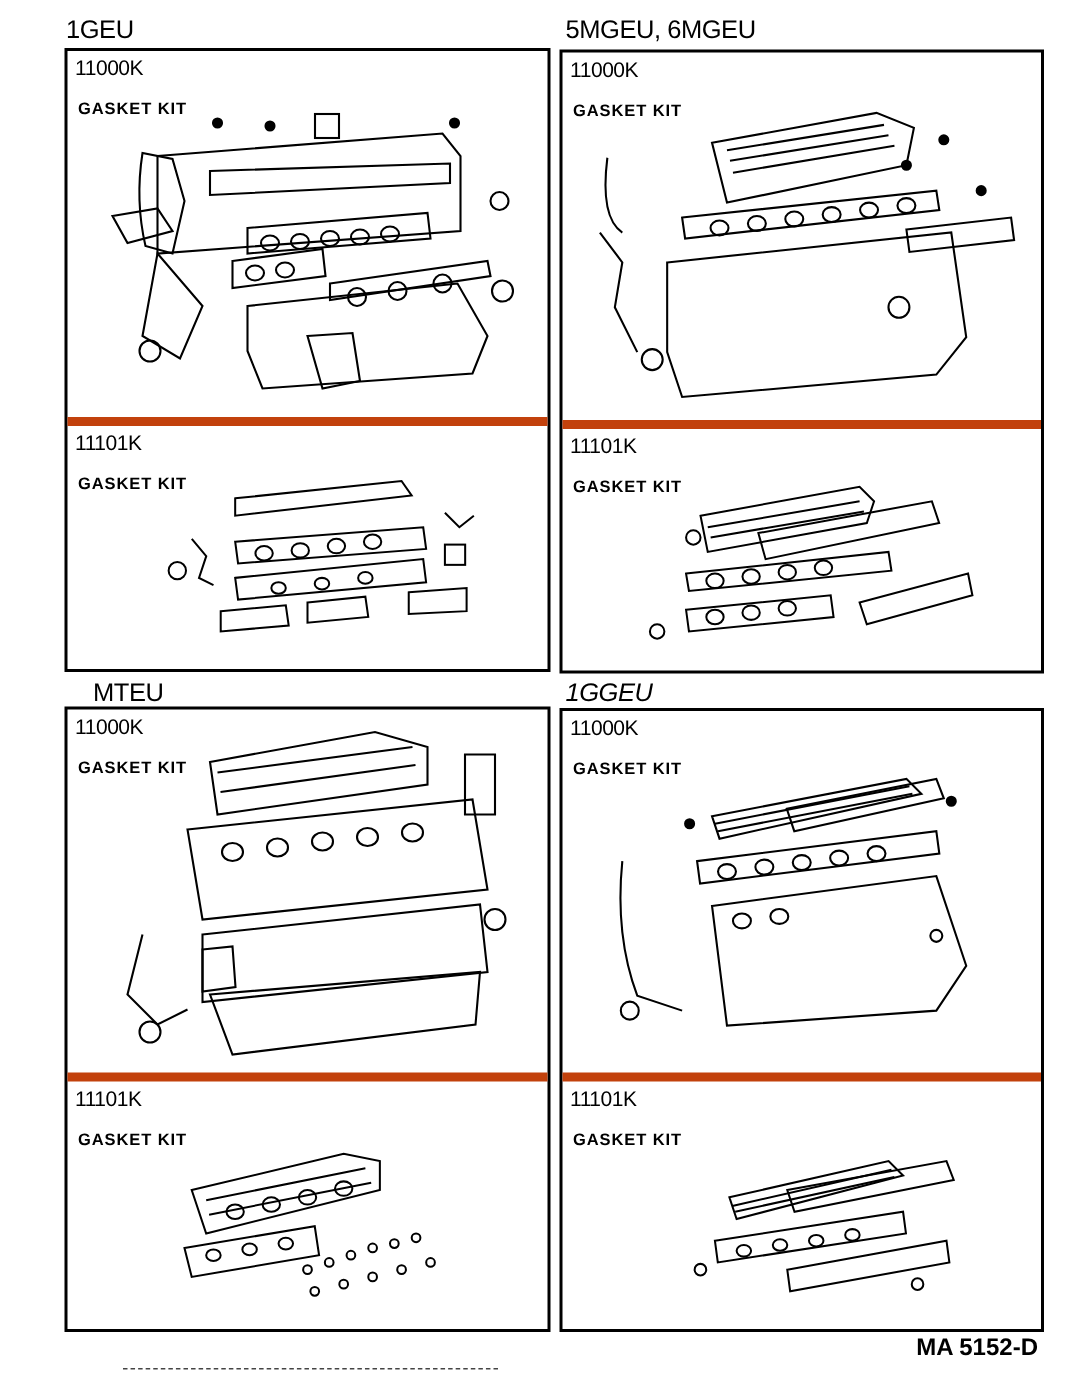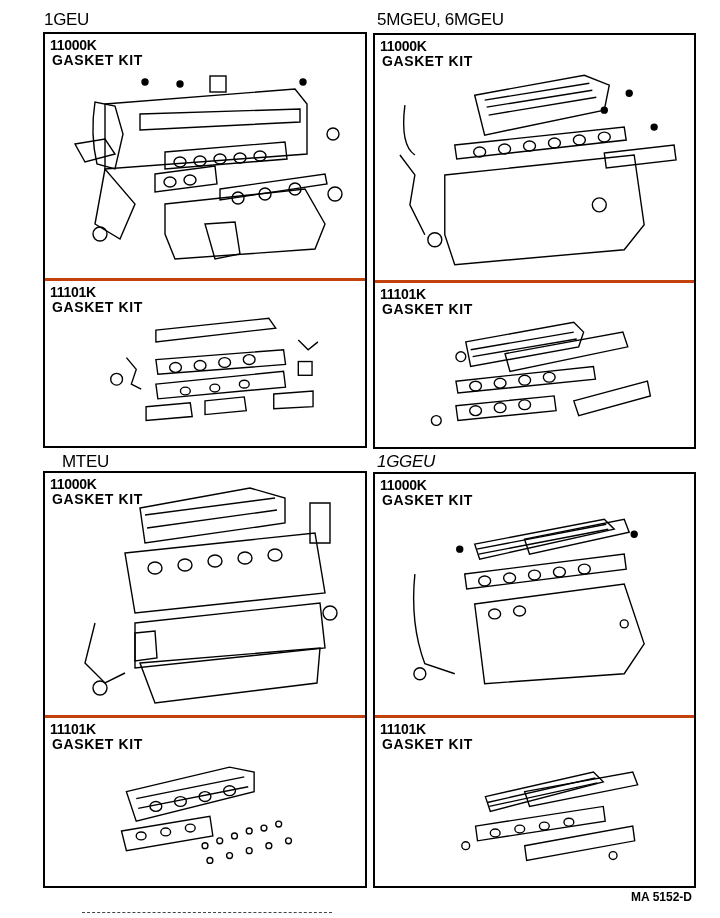--- a/index.html
+++ b/index.html
@@ -1,25 +1,25 @@
 <!DOCTYPE html>
 <html><head>
   <meta charset="utf-8">
   <style>
     html, body { margin: 0; padding: 0; background: #fff; }
     body { width: 720px; height: 918px; position: relative; overflow: hidden; font-family: "Liberation Sans", sans-serif; color: #000; }
     .engine-label { position: absolute; font-size: 17px; font-weight: normal; letter-spacing: -0.3px; }
     .panel { position: absolute; border: 2px solid #000; box-sizing: border-box; }
     .cell { position: absolute; left: 0; right: 0; }
-    .cell.bottom { border-top: 3px solid #c2410c; }
-    .part-no { position: absolute; left: 5px; top: 3px; font-size: 14px; font-weight: bold; letter-spacing: -0.3px; }
-    .part-name { position: absolute; left: 7px; top: 18px; font-size: 14px; font-weight: bold; letter-spacing: 0.6px; }
+    .cell.bottom { border-top: 6px solid #c2410c; }
+    .part-no { position: absolute; left: 5px; top: 3px; font-size: 14px; font-weight: normal; letter-spacing: -0.3px; }
+    .part-name { position: absolute; left: 7px; top: 33px; font-size: 11px; font-weight: bold; letter-spacing: 0.6px; }
     .drawing { position: absolute; left: 0; top: 0; width: 100%; height: 100%; }
     .drawing svg { width: 100%; height: 100%; display: block; }
-    .footer-code { position: absolute; right: 28px; top: 890px; font-size: 12px; font-weight: bold; }
+    .footer-code { position: absolute; right: 28px; top: 890px; font-size: 16px; font-weight: bold; }
     .scan-noise { position: absolute; left: 82px; top: 912px; width: 250px; height: 1px; border-top: 1px dashed #444; }
   </style>
 </head>
 <body>
 
 <div class="engine-label" style="left:44px; top:10px;">1GEU</div>
 <div class="panel" style="left:43px; top:32px; width:324px; height:416px;">
   <div class="cell" style="top:0; height:244px;">
     <div class="drawing">
       <svg viewBox="0 0 320 244" fill="none" stroke="#000" stroke-width="1.4">

